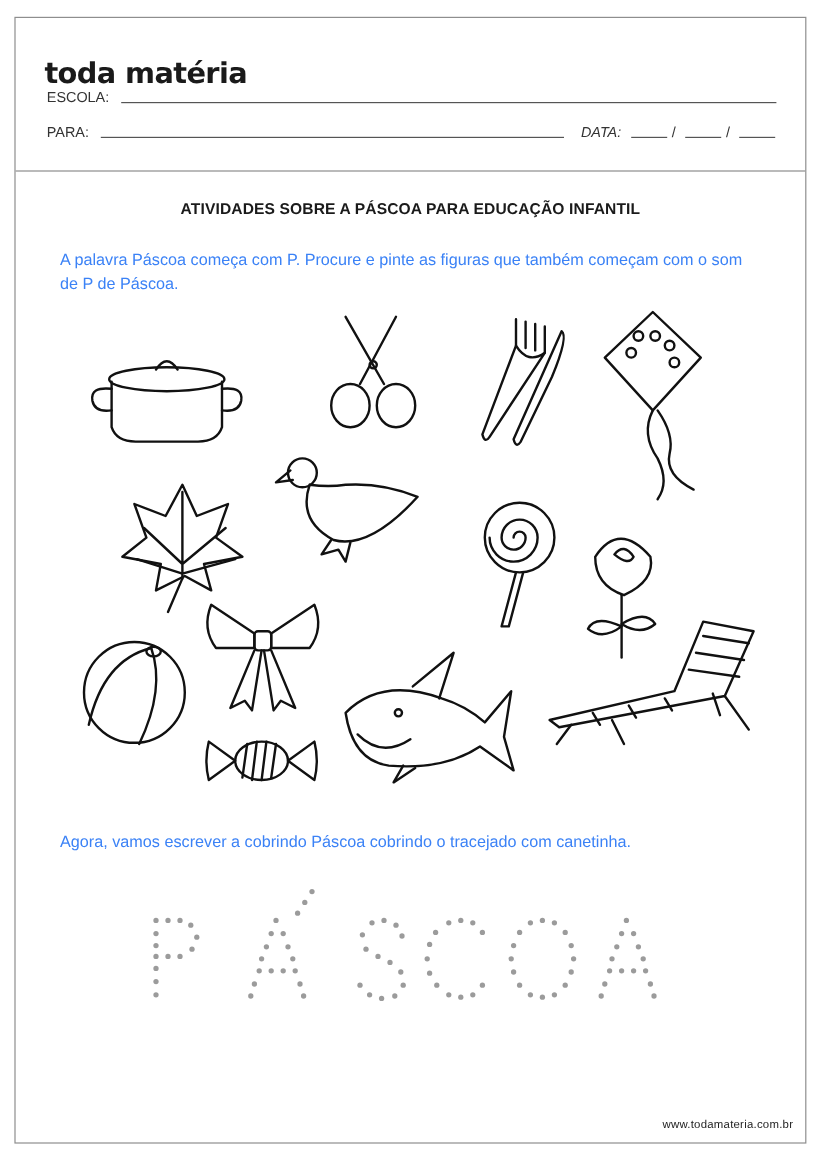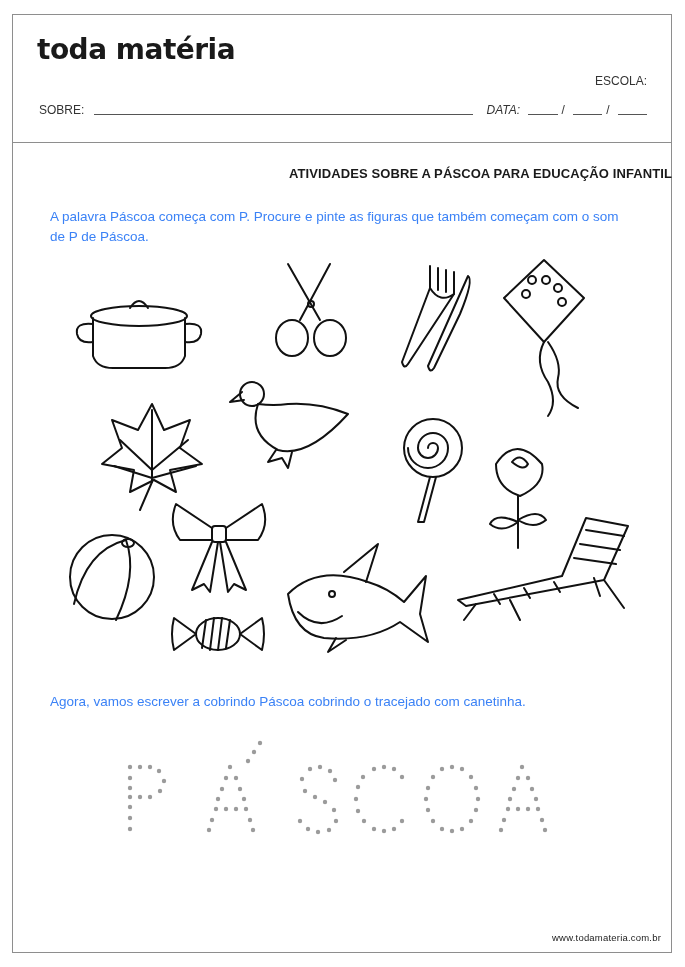--- a/index.html
+++ b/index.html
@@ -3,32 +3,32 @@
 <meta charset="utf-8">
 <style>
   * { box-sizing: border-box; margin: 0; padding: 0; }
   html, body { width: 685px; height: 967px; background: #ffffff; overflow: hidden; }
   body { font-family: "Liberation Sans", "DejaVu Sans", sans-serif; color: #1a1a1a; position: relative; }
   .sheet {
     position: absolute; left: 12px; top: 14px; width: 660px; height: 939px;
     border: 1.5px solid #8e8e8e;
   }
   .header { position: absolute; left: 0; top: 0; width: 100%; height: 128px; border-bottom: 1.5px solid #8e8e8e; }
-  .logo { position: absolute; left: 24px; top: 18px; font-size: 28px; font-weight: 700; letter-spacing: -0.5px; color: #1a1a1a; font-family: "DejaVu Sans", sans-serif; }
+  .logo { position: absolute; left: 24px; top: 32px; font-size: 24px; font-weight: 700; letter-spacing: -0.5px; color: #1a1a1a; font-family: "DejaVu Sans", sans-serif; }
   .field-row { position: absolute; left: 26px; display: flex; align-items: flex-end; font-size: 12px; color: #333; }
   .field-row .lbl { white-space: nowrap; }
   .line { border-bottom: 1px solid #555; height: 1px; margin-left: 10px; margin-bottom: 2px; }
-  .row-escola { top: 59px; width: 608px; flex-direction: column; }
+  .row-escola { top: 59px; width: 608px; }
   .row-escola .line { flex: 1; }
   .row-nome { top: 88px; width: 608px; }
   .row-nome .line.name { width: 386px; }
   .row-nome .data-lbl { margin-left: 14px; font-style: italic; }
   .row-nome .line.d { width: 30px; margin-left: 8px; }
   .row-nome .slash { margin-left: 4px; }
-  .title { position: absolute; top: 166px; left: 12px; width: 660px; text-align: right; font-size: 13px; font-weight: 700; letter-spacing: 0.1px; }
+  .title { position: absolute; top: 166px; left: 12px; width: 660px; text-align: center; font-size: 13px; font-weight: 700; letter-spacing: 0.1px; }
   .instr { position: absolute; left: 50px; width: 580px; font-size: 13.5px; line-height: 20px; color: #3b82f6; }
   .instr1 { top: 207px; }
   .instr2 { top: 692px; }
   .pic { position: absolute; }
   .pic svg { width: 100%; height: 100%; overflow: visible; }
   .pic svg * { fill: none; stroke: #111; stroke-width: 2; stroke-linejoin: round; stroke-linecap: round; }
   .trace { position: absolute; left: 110px; top: 735px; width: 460px; height: 105px; }
   .trace svg circle { fill: #9b9b9b; stroke: none; }
   .footer { position: absolute; right: 24px; top: 932px; font-size: 9.5px; font-weight: 400; color: #222; letter-spacing: 0.2px; }
 </style>
@@ -36,21 +36,21 @@
 <body>
 
 <div class="sheet">
   <div class="header">
     <div class="logo">toda matéria</div>
     <div class="field-row row-escola">
       <span class="lbl">ESCOLA:</span>
       <span class="line"></span>
     </div>
     <div class="field-row row-nome">
-      <span class="lbl">SOBRE:</span>
+      <span class="lbl">PARA:</span>
       <span class="line name"></span>
       <span class="lbl data-lbl">DATA:</span>
       <span class="line d"></span>
       <span class="slash">/</span>
       <span class="line d"></span>
       <span class="slash">/</span>
       <span class="line d"></span>
     </div>
   </div>
 </div>

